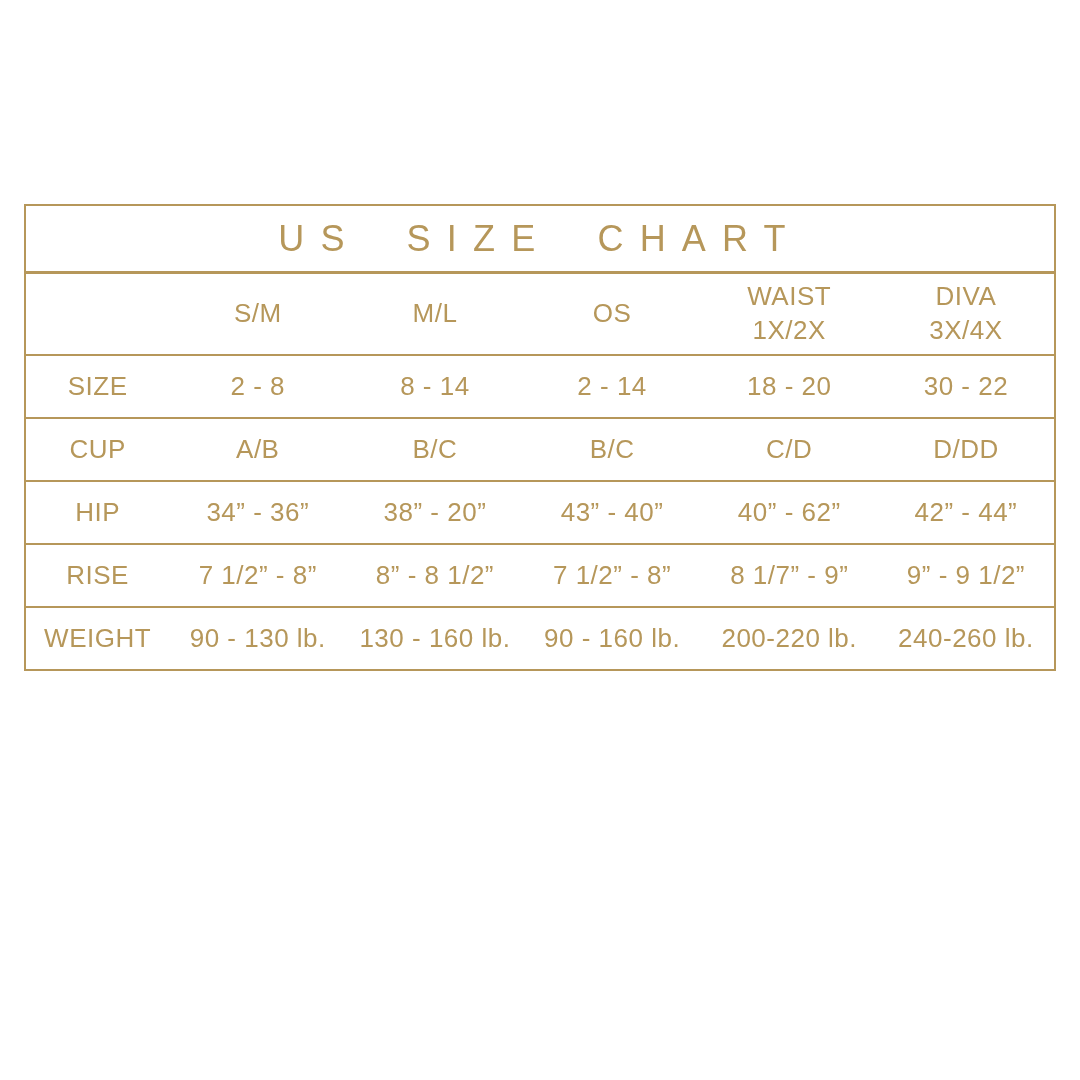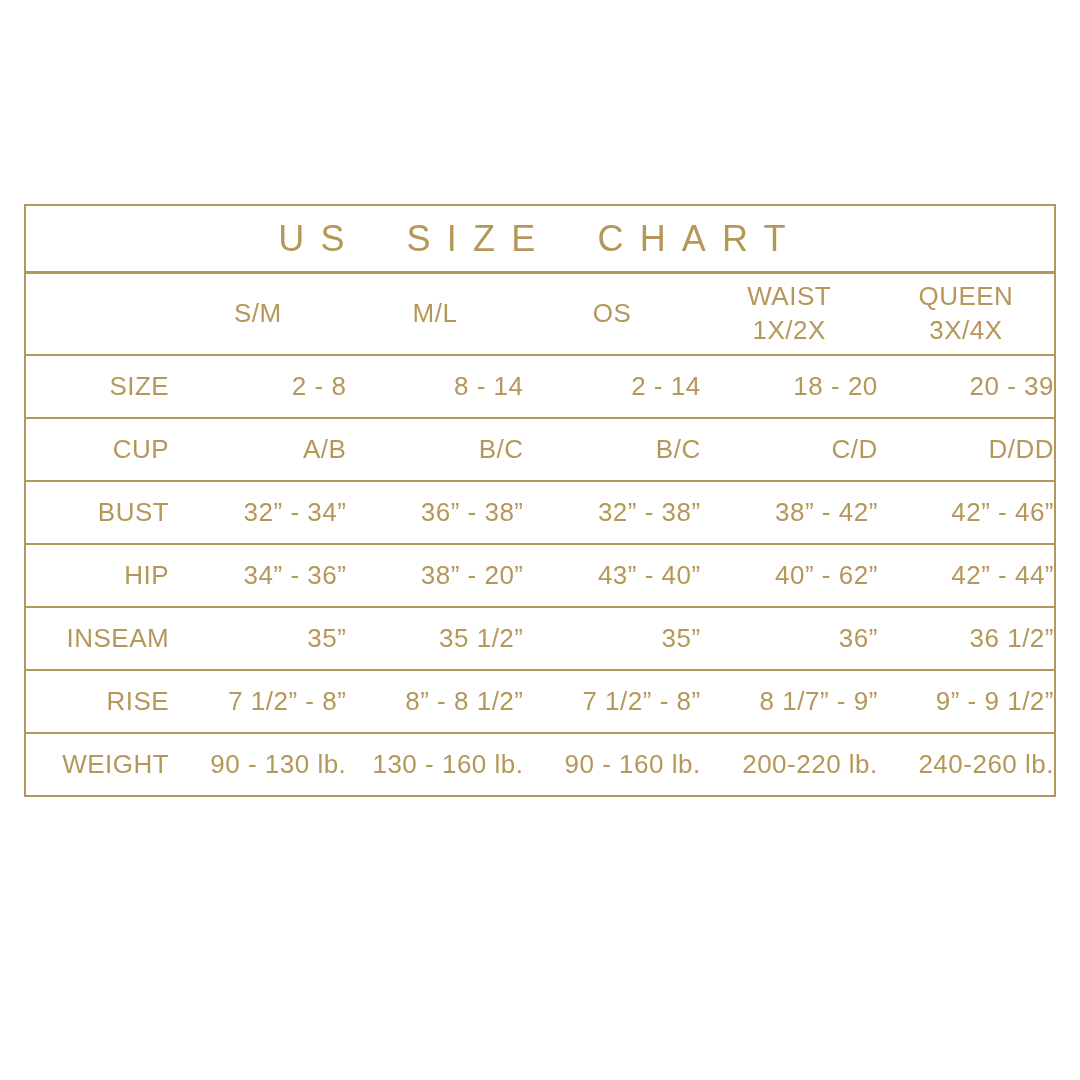--- a/index.html
+++ b/index.html
@@ -41,21 +41,20 @@
     letter-spacing: 0.45em;
     word-spacing: 0.55em;
     border-bottom: 3px solid #b6975a;
   }
   tr.header-row td {
     height: 80px;
     line-height: 1.3;
   }
   tr.data-row td {
     height: 61px;
-    text-align: right;
   }
   .hdr-line2:empty { display: none; }
   col.label-col   { width: 14%; }
   col.value-col   { width: 17.2%; }
 </style>
 </head>
 <body>
 
 <div class="page">
   <table class="size-chart">
@@ -85,70 +84,54 @@
       </td>
       <td>
         <div class="hdr-line1">OS</div>
 
       </td>
       <td>
         <div class="hdr-line1">WAIST</div>
         <div class="hdr-line2">1X/2X</div>
       </td>
       <td>
-        <div class="hdr-line1">QUEEN</div>
+        <div class="hdr-line1">DIVA</div>
         <div class="hdr-line2">3X/4X</div>
       </td>
     </tr>
 
     <tr class="data-row">
       <td>SIZE</td>
       <td>2 - 8</td>
       <td>8 - 14</td>
       <td>2 - 14</td>
       <td>18 - 20</td>
-      <td>20 - 39</td>
+      <td>30 - 22</td>
     </tr>
 
     <tr class="data-row">
       <td>CUP</td>
       <td>A/B</td>
       <td>B/C</td>
       <td>B/C</td>
       <td>C/D</td>
       <td>D/DD</td>
     </tr>
 
-    <tr class="data-row">
-      <td>BUST</td>
-      <td>32” - 34”</td>
-      <td>36” - 38”</td>
-      <td>32” - 38”</td>
-      <td>38” - 42”</td>
-      <td>42” - 46”</td>
-    </tr>
 
 
     <tr class="data-row">
       <td>HIP</td>
       <td>34” - 36”</td>
       <td>38” - 20”</td>
       <td>43” - 40”</td>
       <td>40” - 62”</td>
       <td>42” - 44”</td>
     </tr>
 
-    <tr class="data-row">
-      <td>INSEAM</td>
-      <td>35”</td>
-      <td>35 1/2”</td>
-      <td>35”</td>
-      <td>36”</td>
-      <td>36 1/2”</td>
-    </tr>
 
     <tr class="data-row">
       <td>RISE</td>
       <td>7 1/2” - 8”</td>
       <td>8” - 8 1/2”</td>
       <td>7 1/2” - 8”</td>
       <td>8 1/7” - 9”</td>
       <td>9” - 9 1/2”</td>
     </tr>
 

